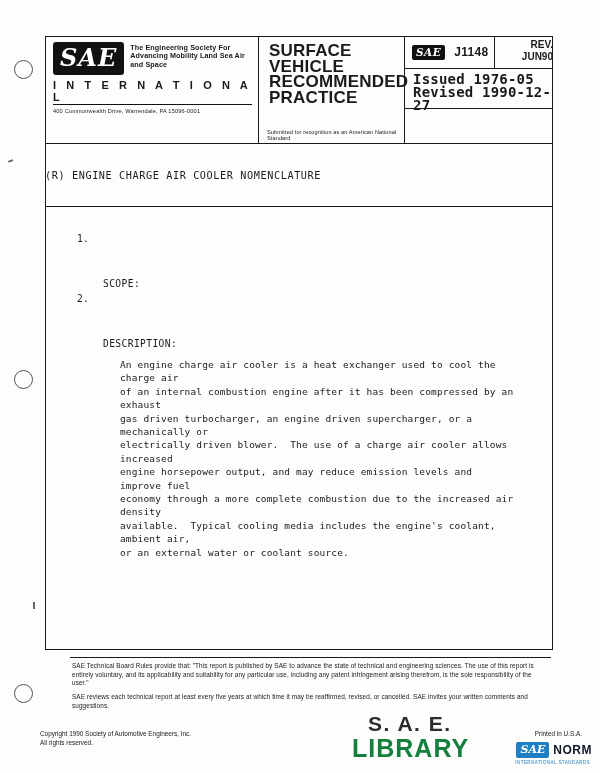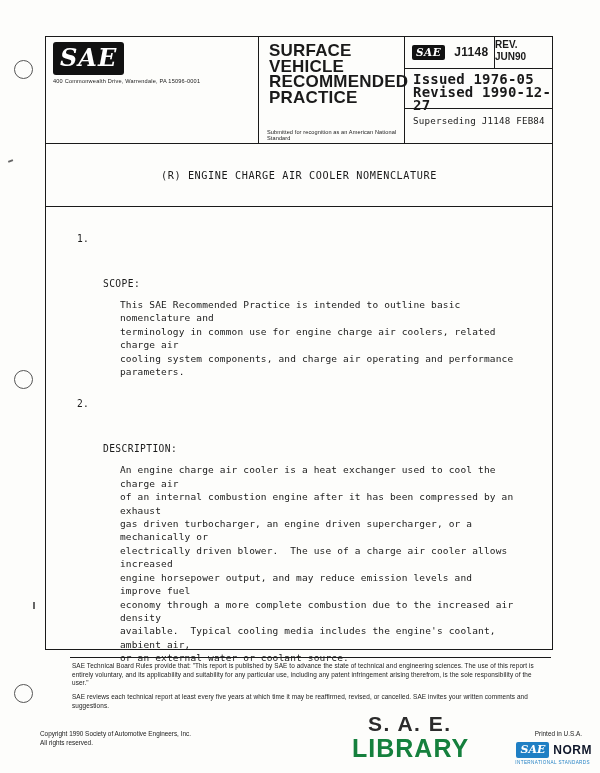--- a/index.html
+++ b/index.html
@@ -165,21 +165,21 @@
     letter-spacing: 0.5px;
   }
   .docnum {
     font-family: "Liberation Sans", sans-serif;
     font-weight: bold;
     font-size: 12px;
     letter-spacing: 0.3px;
   }
   .hr-rev {
     width: 58px;
-    text-align: left;
+    text-align: right;
     font-family: "Liberation Sans", sans-serif;
     font-weight: bold;
     font-size: 10px;
     line-height: 12px;
     padding-top: 3px;
     box-sizing: border-box;
   }
   .hr-mid {
     height: 40px;
     border-bottom: 1.6px solid #1a1a1a;
@@ -202,21 +202,21 @@
   .title-band {
     position: absolute;
     left: 45px;
     top: 144px;
     width: 508px;
     height: 63px;
     box-sizing: border-box;
     border-bottom: 1.6px solid #1a1a1a;
     display: flex;
     align-items: center;
-    justify-content: center;
+    justify-content: flex-start;
   }
   .doc-title {
     font-size: 10.2px;
     letter-spacing: 0.6px;
   }
 
   
   .body-area {
     position: absolute;
     left: 45px;
@@ -353,21 +353,23 @@
   <div class="speck s1"></div>
   <div class="speck s2"></div>
 
   <div class="frame"></div>
 
   <div class="header">
 
     <div class="hdr-left">
       <div class="sae-row">
         <div class="sae-logo">SAE</div>
+        <div class="sae-tag">The Engineering Society For Advancing Mobility Land Sea Air and Space</div>
       </div>
+      <div class="intl">I N T E R N A T I O N A L</div>
       <div class="addr">400 Commonwealth Drive, Warrendale, PA 15096-0001</div>
     </div>
 
     <div class="hdr-mid">
       <div class="title-lines" style="white-space:pre-line;">SURFACE
 VEHICLE
 RECOMMENDED
 PRACTICE</div>
       <div class="submitted">Submitted for recognition as an American National Standard</div>
     </div>
@@ -380,38 +382,33 @@
         </div>
         <div class="hr-rev">
           <div>REV.</div>
           <div>JUN90</div>
         </div>
       </div>
       <div class="hr-mid">
         <div>Issued    1976-05</div>
         <div>Revised  1990-12-27</div>
       </div>
-      <div class="hr-bot">Superseding J1148 FEB84</div>
     </div>
   </div>
 
   <div class="title-band">
     <div class="doc-title">(R)  ENGINE CHARGE AIR COOLER NOMENCLATURE</div>
   </div>
 
   <div class="body-area">
 
     <div class="sec">
       <div class="sec-num">1.</div>
       <div class="sec-head">SCOPE:</div>
     </div>
-    <div class="para">This SAE Recommended Practice is intended to outline basic nomenclature and
-terminology in common use for engine charge air coolers, related charge air
-cooling system components, and charge air operating and performance
-parameters.</div>
 
     <div class="sec">
       <div class="sec-num">2.</div>
       <div class="sec-head">DESCRIPTION:</div>
     </div>
     <div class="para">An engine charge air cooler is a heat exchanger used to cool the charge air
 of an internal combustion engine after it has been compressed by an exhaust
 gas driven turbocharger, an engine driven supercharger, or a mechanically or
 electrically driven blower.  The use of a charge air cooler allows increased
 engine horsepower output, and may reduce emission levels and improve fuel

